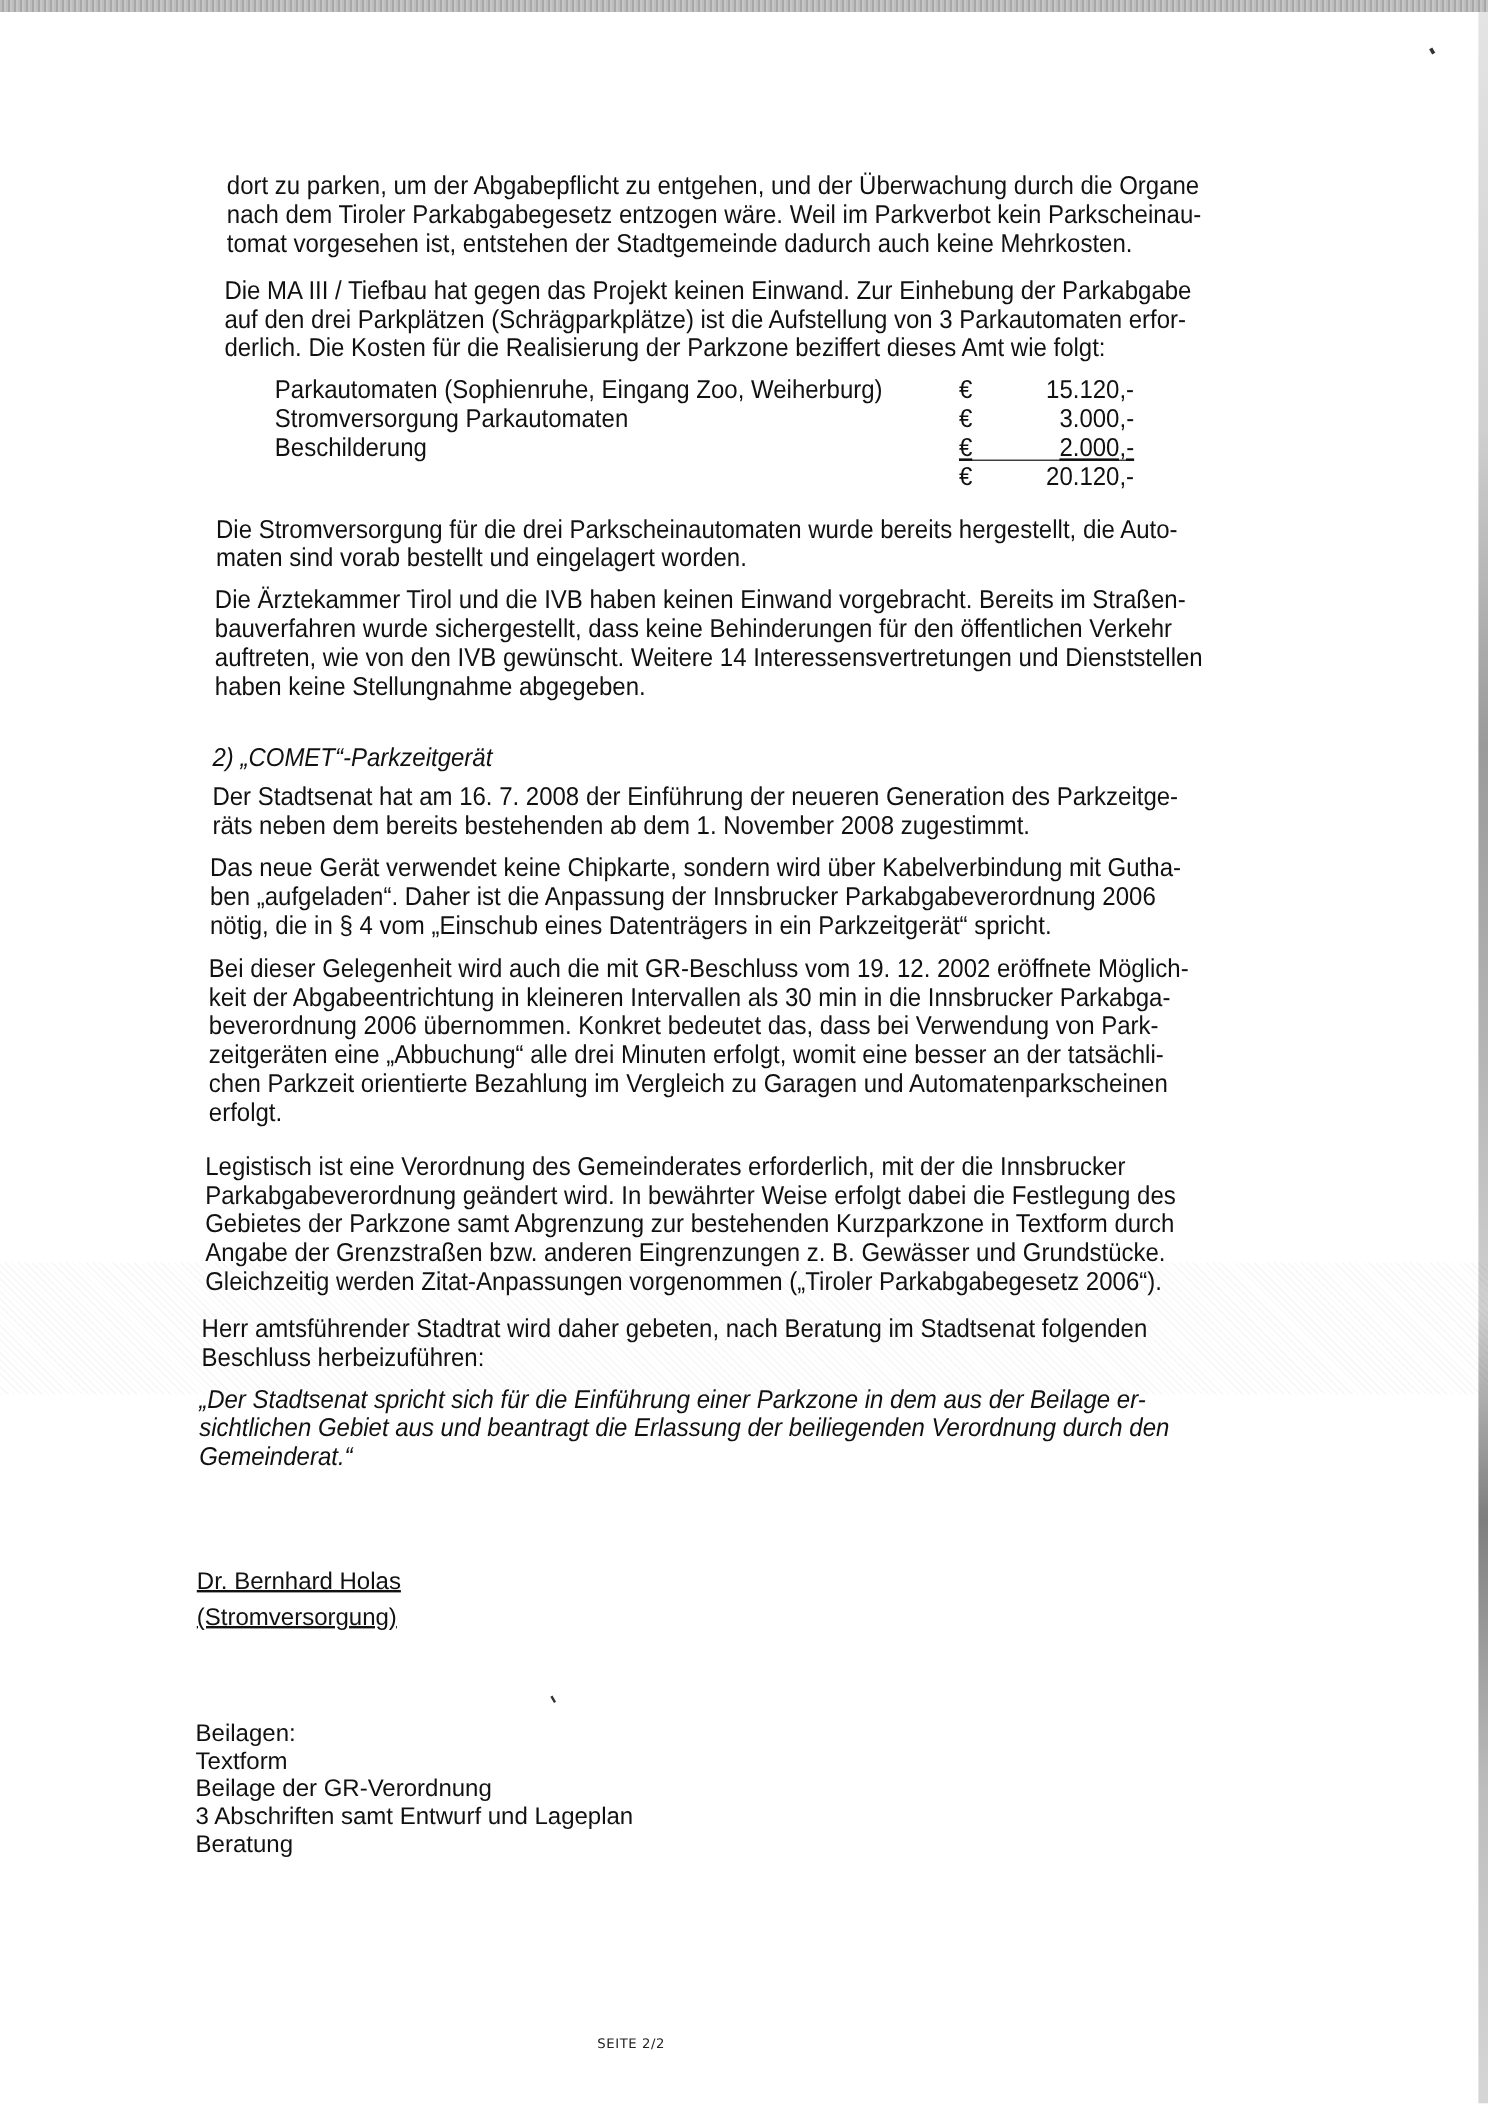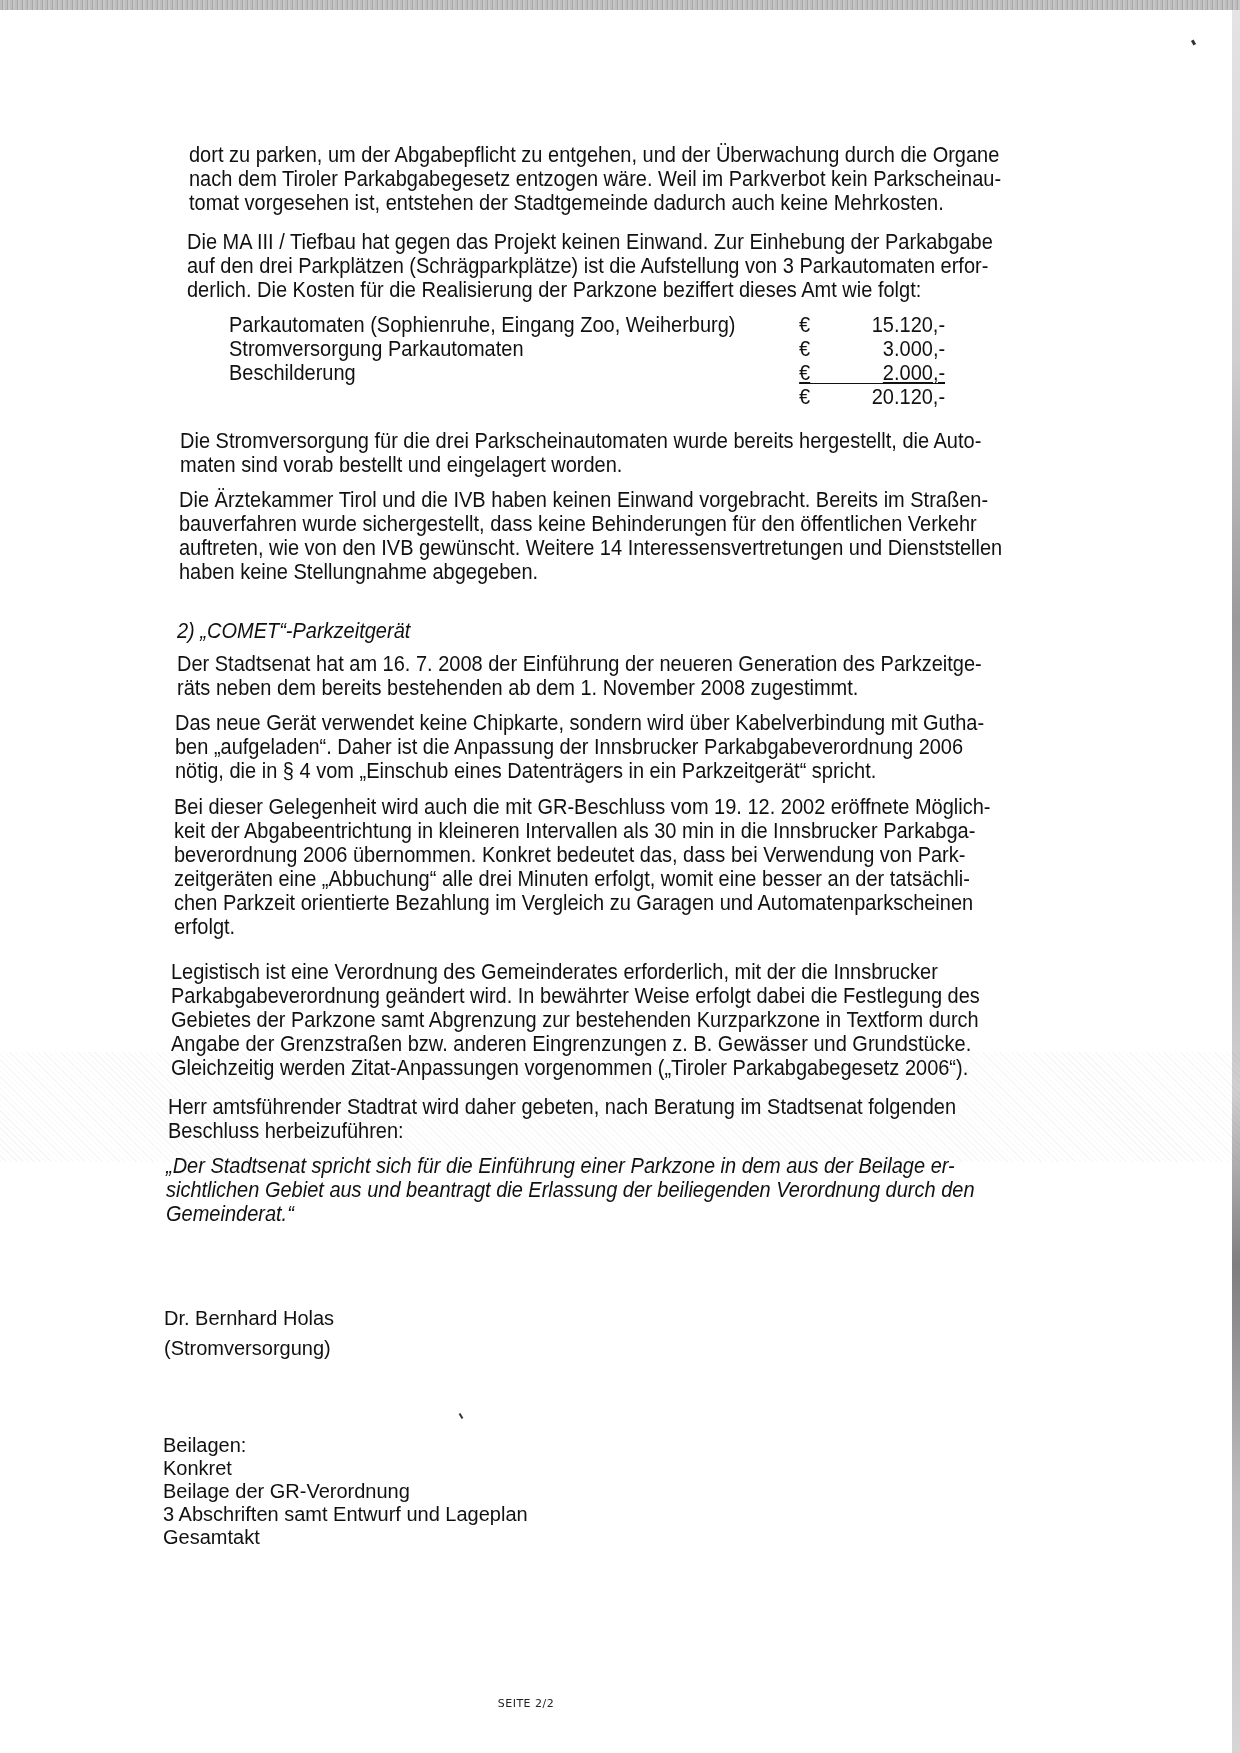--- a/index.html
+++ b/index.html
@@ -48,20 +48,21 @@
     .cost-row.underline .cost-cur,
     .cost-row.underline .cost-amt { text-decoration: underline; }
     .cost-row.underline .cost-amt-line {
       position: absolute; left: 613px; width: 157px; top: 22px; height: 1px; background: #111;
     }
 
     .sig {
       position: absolute; left: 164px;
       font-size: 20px; line-height: 30px;
       font-family: "Liberation Sans", sans-serif;
+      text-decoration: underline;
     }
     .enclosures {
       position: absolute; left: 163px; top: 1434px;
       font-size: 20px; line-height: 23px;
     }
     .enclosures .head { display: block; }
     .enclosures .item { display: block; }
 
     .footer {
       position: absolute; left: 0; width: 1052px; top: 1697px;
@@ -170,20 +171,20 @@
     <span class="ln">Gemeinderat.“</span>
   </div>
 
   <div class="sig" style="top:1303px;">
     <div>Dr. Bernhard Holas</div>
     <div>(Stromversorgung)</div>
   </div>
 
   <div class="enclosures">
     <span class="head">Beilagen:</span>
-    <span class="item">Konkret</span>
+    <span class="item">Textform</span>
     <span class="item">Beilage der GR-Verordnung</span>
     <span class="item">3 Abschriften samt Entwurf und Lageplan</span>
-    <span class="item">Gesamtakt</span>
+    <span class="item">Beratung</span>
   </div>
 
   <div class="footer">SEITE 2/2</div>
 </div>
 
 </body></html>

